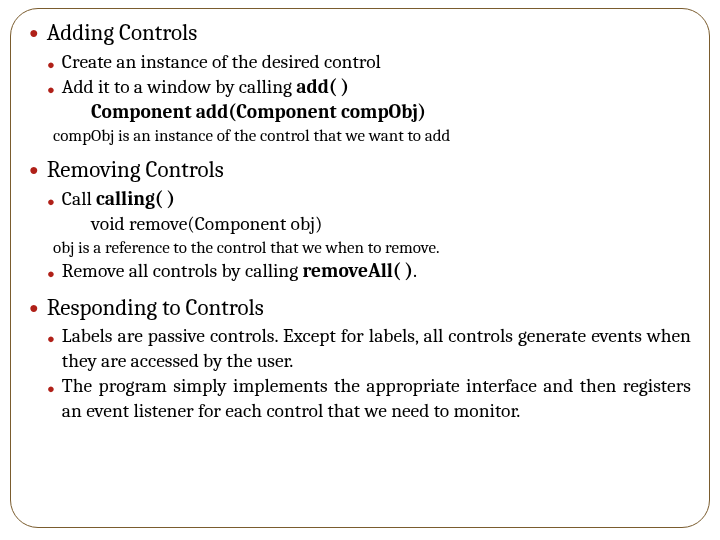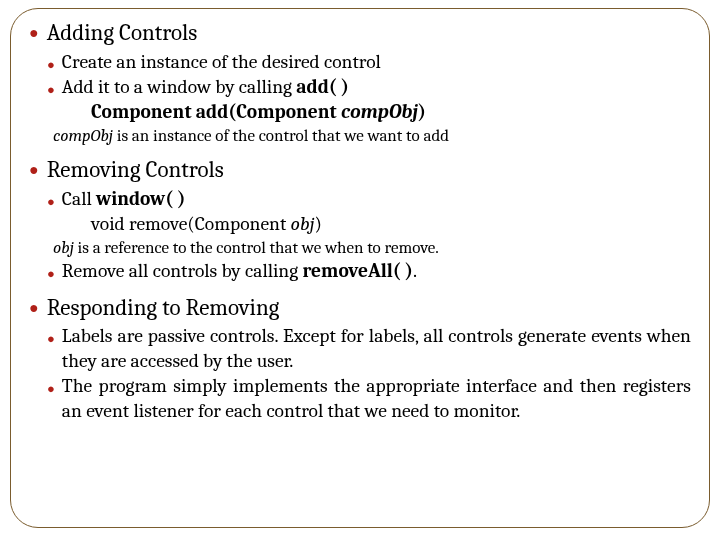--- a/index.html
+++ b/index.html
@@ -71,21 +71,21 @@
     margin-left: 44px;
     font-size: 19.5px;
     line-height: 1.28;
   }
   .note {
     margin-left: 6px;
     font-size: 17px;
     line-height: 1.28;
   }
   .b { font-weight: bold; }
-  .i { font-style: italic; }
+  .i { }
 </style>
 </head>
 <body>
 
 <div class="slide" id="slide">
     <div class="section">
       <div class="top-row">
         <div class="bullet-red">●</div>
         <div class="section-title">Adding Controls</div>
       </div>
@@ -103,34 +103,34 @@
       </div>
     </div>
     <div class="section">
       <div class="top-row">
         <div class="bullet-red">●</div>
         <div class="section-title">Removing Controls</div>
       </div>
       <div class="sub-list">
         <div class="sub-row">
           <div class="bullet-sub">●</div>
-          <div class="sub-body"><span>Call </span><span class="b">window( )</span></div>
+          <div class="sub-body"><span>Call </span><span class="b">calling( )</span></div>
         </div>
         <div class="indent"><span>void remove(Component </span><span class="i">obj</span><span>)</span></div>
         <div class="note"><span class="i">obj</span><span> is a reference to the control that we when to remove.</span></div>
         <div class="sub-row">
           <div class="bullet-sub">●</div>
           <div class="sub-body"><span>Remove all controls by calling </span><span class="b">removeAll( )</span><span>.</span></div>
         </div>
       </div>
     </div>
     <div class="section">
       <div class="top-row">
         <div class="bullet-red">●</div>
-        <div class="section-title">Responding to Removing</div>
+        <div class="section-title">Responding to Controls</div>
       </div>
       <div class="sub-list">
         <div class="sub-row">
           <div class="bullet-sub">●</div>
           <div class="sub-body justify"><span>Labels are passive controls. Except for labels, all controls generate events when they are accessed by the user.</span></div>
         </div>
         <div class="sub-row">
           <div class="bullet-sub">●</div>
           <div class="sub-body justify"><span>The program simply implements the appropriate interface and then registers an event listener for each control that we need to monitor.</span></div>
         </div>

